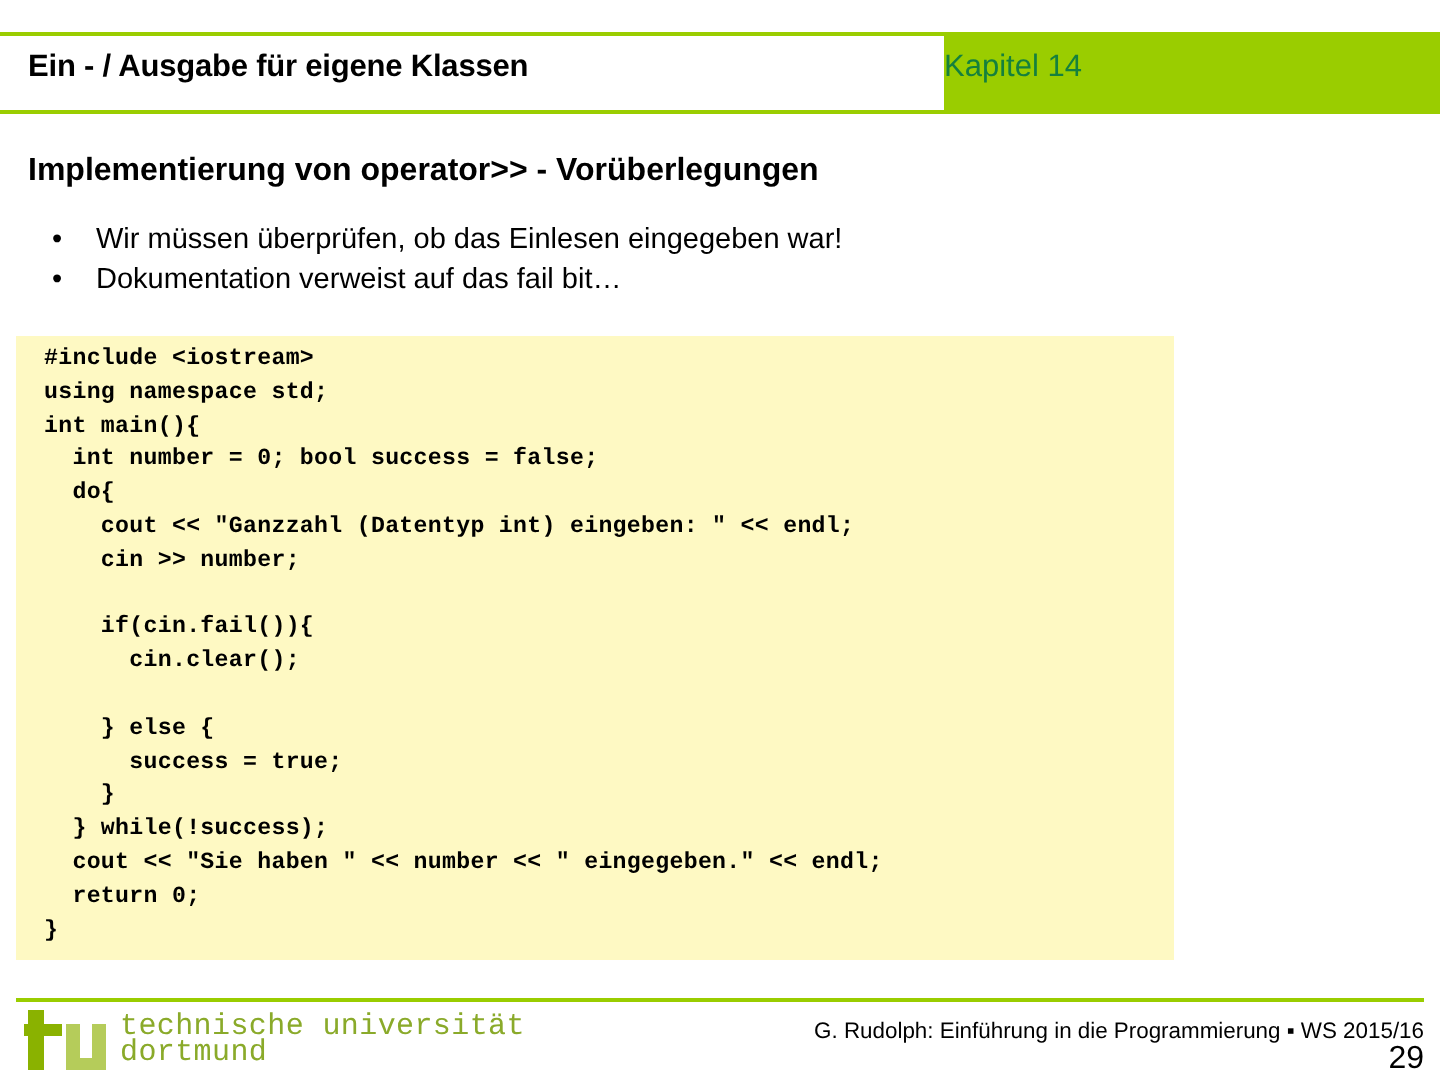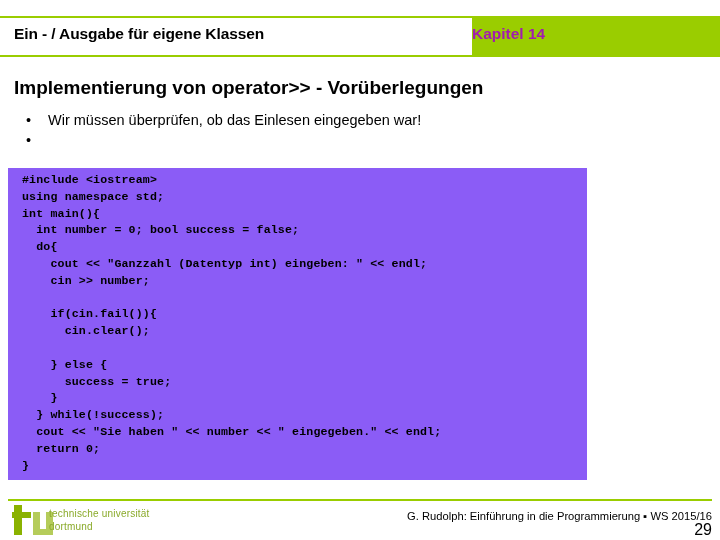--- a/index.html
+++ b/index.html
@@ -50,31 +50,31 @@
     top: 0;
     width: 248px;
     height: 41px;
     background: #9acd00;
   }
   #header-chapter-text {
     position: absolute;
     left: 472px;
     top: 9px;
     font-size: 15.5px;
-    font-weight: bold;
-    color: #a21caf;
+    font-weight: normal;
+    color: #15803d;
     white-space: nowrap;
   }
 
   
   #content-subtitle {
     position: absolute;
     left: 14px;
     top: 77px;
-    font-size: 19px;
+    font-size: 16px;
     font-weight: bold;
     color: #000000;
     white-space: nowrap;
   }
   #bullet-list {
     position: absolute;
     left: 22px;
     top: 110px;
     margin: 0;
     padding: 0;
@@ -96,21 +96,21 @@
     line-height: 20px;
   }
 
   
   #code-block {
     position: absolute;
     left: 8px;
     top: 168px;
     width: 579px;
     height: 312px;
-    background: #8b5cf6;
+    background: #fef9c3;
     box-sizing: border-box;
     padding: 4px 0 0 14px;
     overflow: hidden;
   }
   #code-text {
     margin: 0;
     font-family: "Liberation Mono", "DejaVu Sans Mono", monospace;
     font-size: 11.6px;
     line-height: 16.8px;
     font-weight: bold;
@@ -135,26 +135,27 @@
     width: 200px;
     height: 32px;
   }
   #tu-logo-mark {
     position: absolute;
     left: 0;
     top: 0;
   }
   #tu-logo-wordmark {
     position: absolute;
-    left: 37px;
+    left: 48px;
     top: 2px;
-    font-size: 10px;
+    font-size: 15px;
     line-height: 13px;
     color: #8aaa2a;
     letter-spacing: 0.2px;
+    font-family: Liberation Mono, monospace;
   }
   #tu-logo-wordmark div {
     white-space: nowrap;
   }
   #footer-citation {
     position: absolute;
     right: 8px;
     top: 509px;
     text-align: right;
     font-size: 11.2px;
@@ -184,20 +185,21 @@
 
 <div id="content-subtitle">Implementierung von operator&gt;&gt; - Vorüberlegungen</div>
 
 <ul id="bullet-list">
   <li>
     <span class="bullet-dot">•</span>
     <span>Wir müssen überprüfen, ob das Einlesen eingegeben war!</span>
   </li>
   <li>
     <span class="bullet-dot">•</span>
+    <span>Dokumentation verweist auf das fail bit…</span>
   </li>
 </ul>
 
 <div id="code-block">
   <pre id="code-text">#include &lt;iostream&gt;
 using namespace std;
 int main(){
   int number = 0; bool success = false;
   do{
     cout &lt;&lt; "Ganzzahl (Datentyp int) eingeben: " &lt;&lt; endl;

